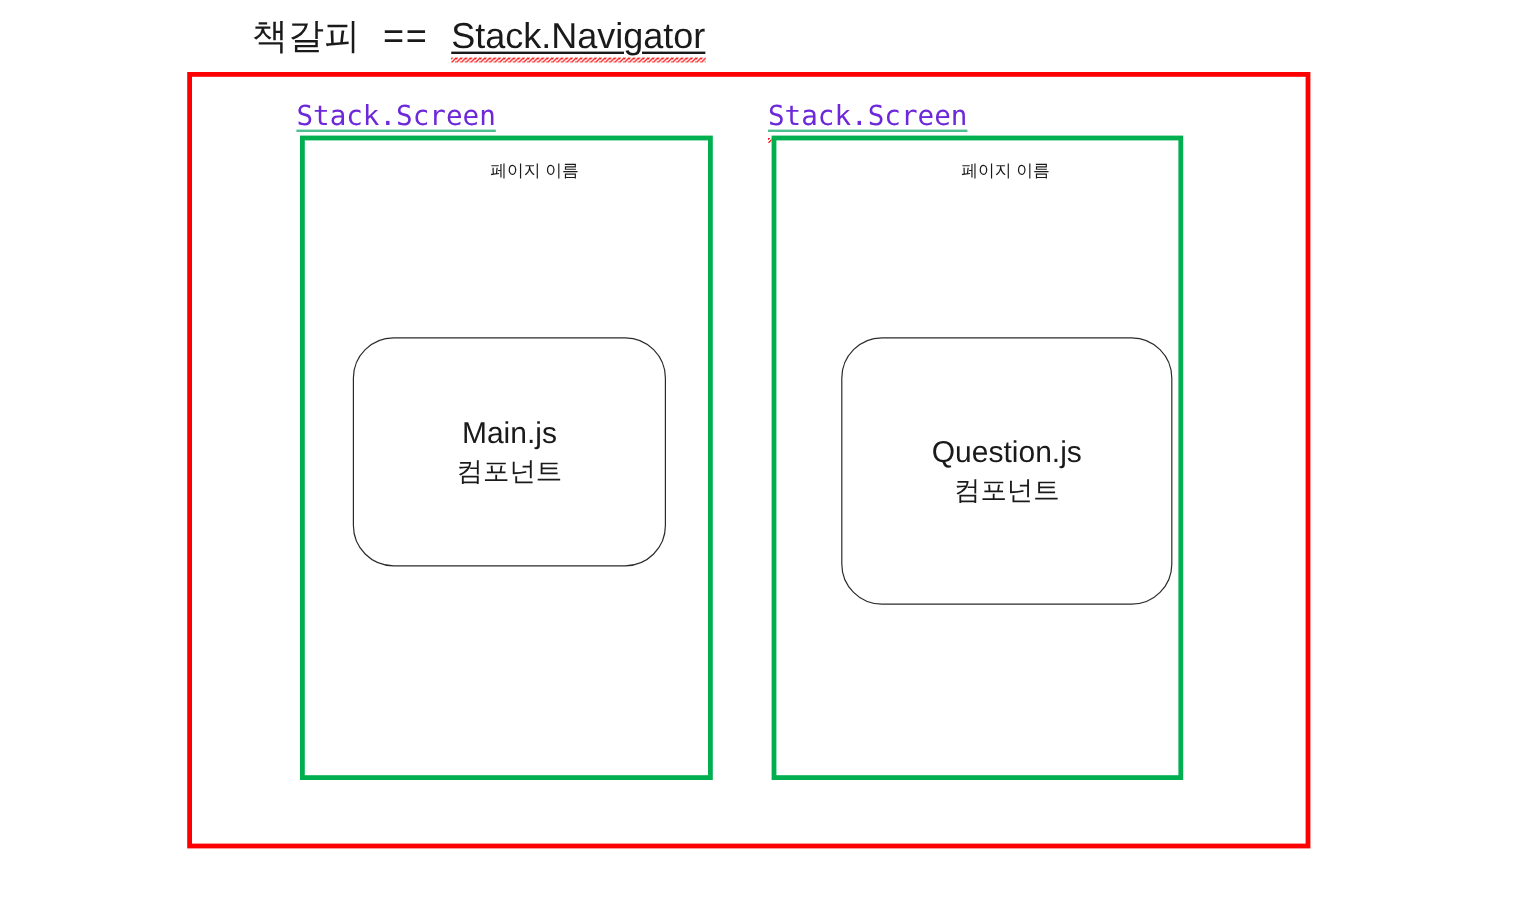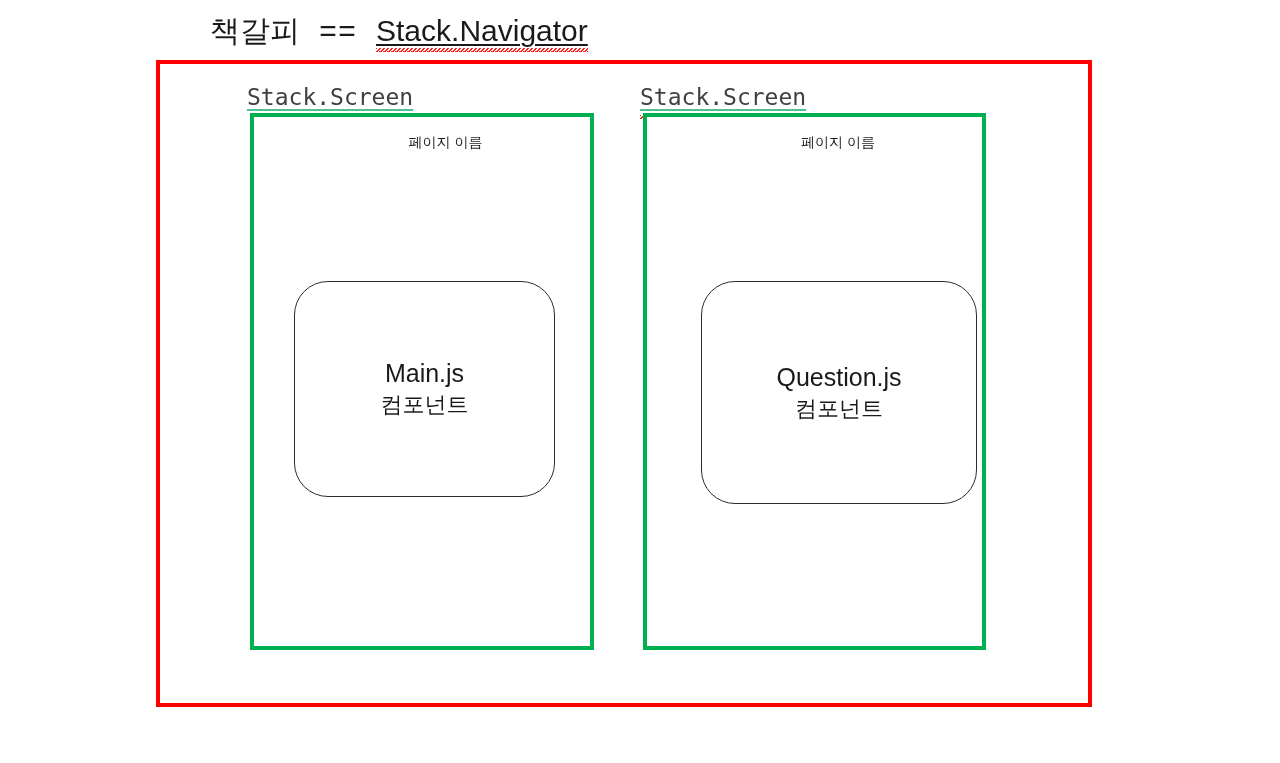--- a/index.html
+++ b/index.html
@@ -68,21 +68,21 @@
     box-sizing: border-box;
     background: #ffffff;
   }
 
   
   .screen-label {
     position: absolute;
     font-family: "DejaVu Sans Mono", "Liberation Mono", monospace;
     font-size: 23px;
     line-height: 26px;
-    color: #404040;
+    color: #6d28d9;
     white-space: nowrap;
     text-decoration: underline;
     text-underline-offset: 4px;
     text-decoration-thickness: 2px;
     text-decoration-color: #4dbf91;
   }
   .screen-label.left  { left: 247px; top: 84px; }
   .screen-label.right { left: 640px; top: 84px; }
   .screen-label.squiggle::after { bottom: -9px; }
 
@@ -125,21 +125,21 @@
     border: 1.4px solid #2b2b2b;
     border-radius: 34px;
     box-sizing: border-box;
     background: #ffffff;
     display: flex;
     flex-direction: column;
     align-items: center;
     justify-content: center;
     text-align: center;
   }
-  .component-box.left  { left: 40px; top: 164px; width: 261px; height: 216px; }
+  .component-box.left  { left: 40px; top: 164px; width: 261px; height: 191px; }
   .component-box.right { left: 54px; top: 164px; width: 276px; height: 223px; }
   .component-box .file {
     display: block;
     font-size: 25px;
     line-height: 31px;
   }
   .component-box .kind {
     display: block;
     font-size: 22px;
     line-height: 31px;

